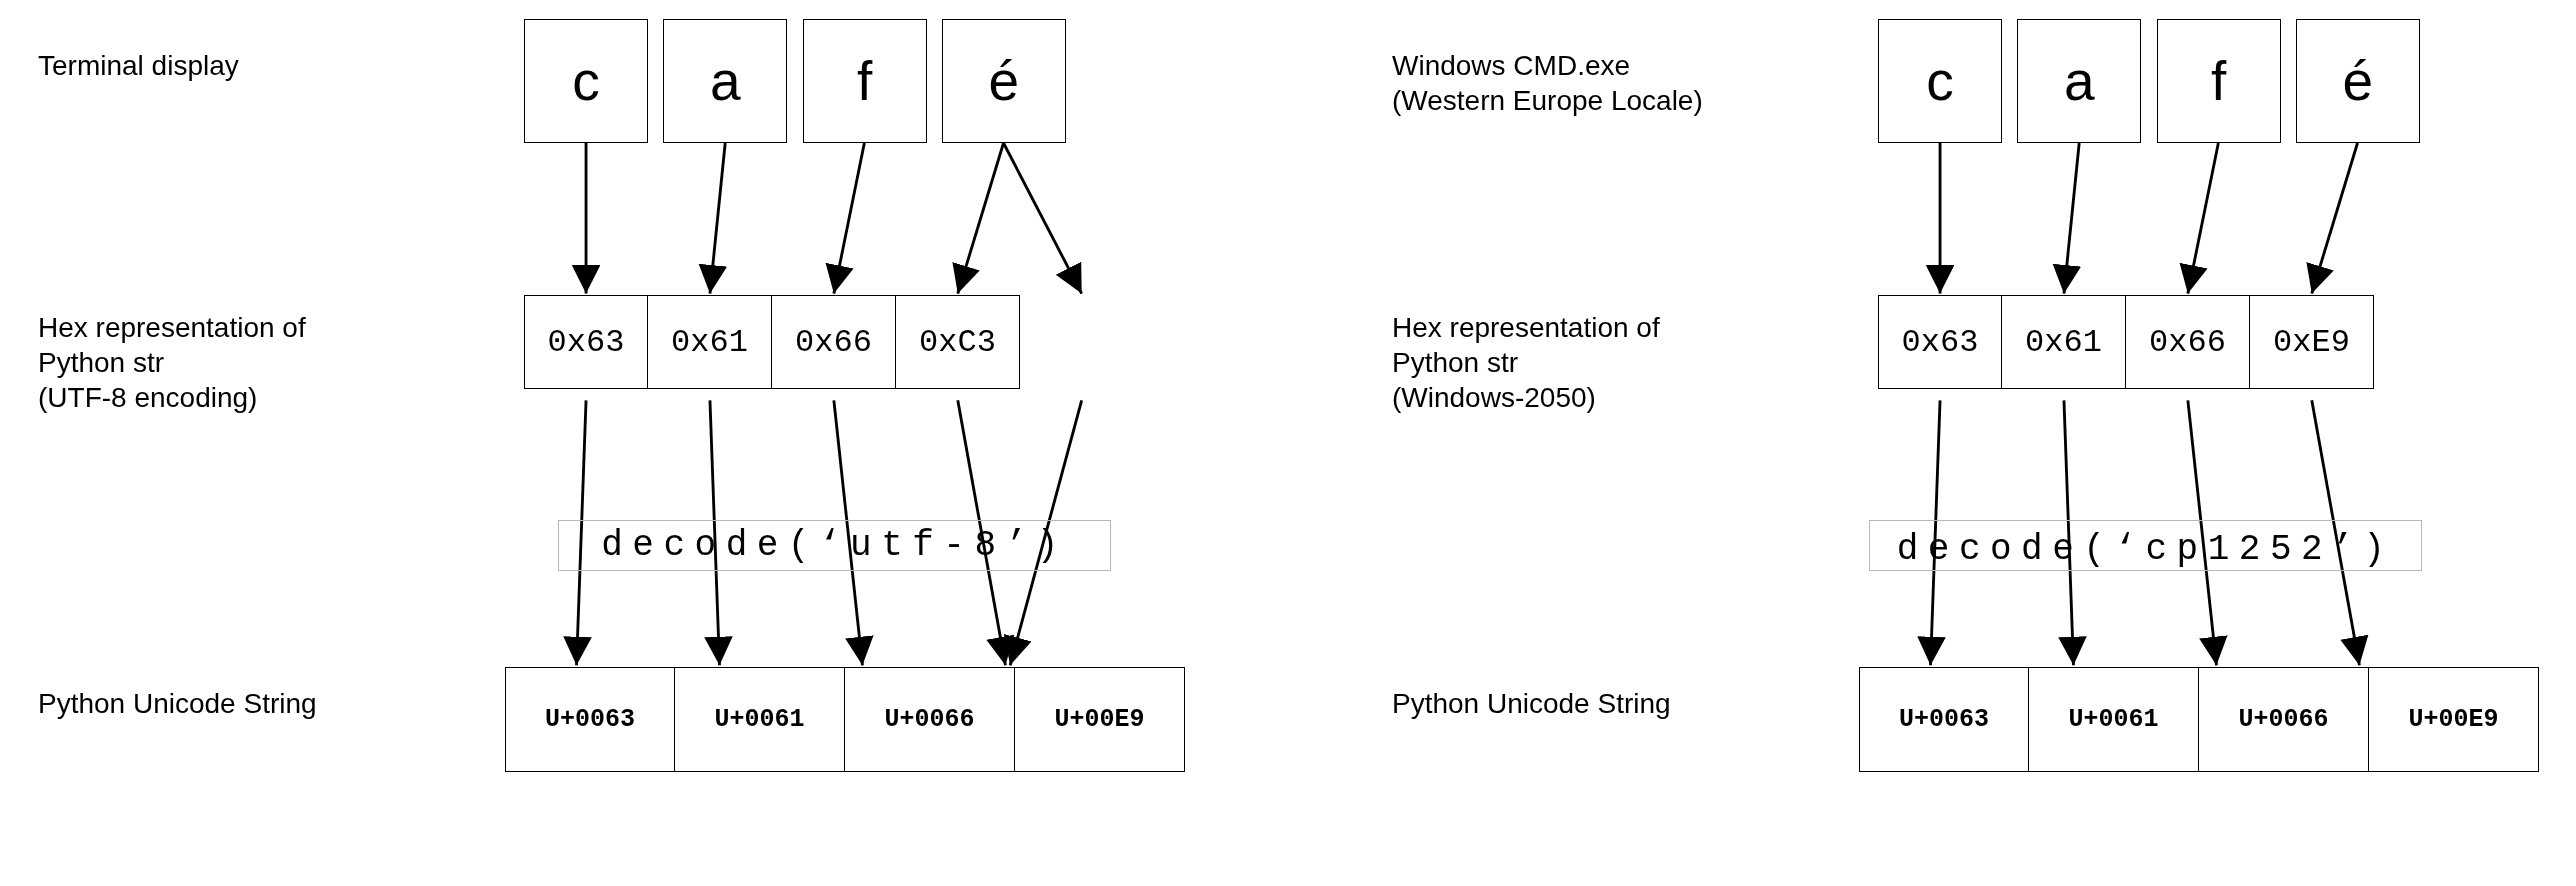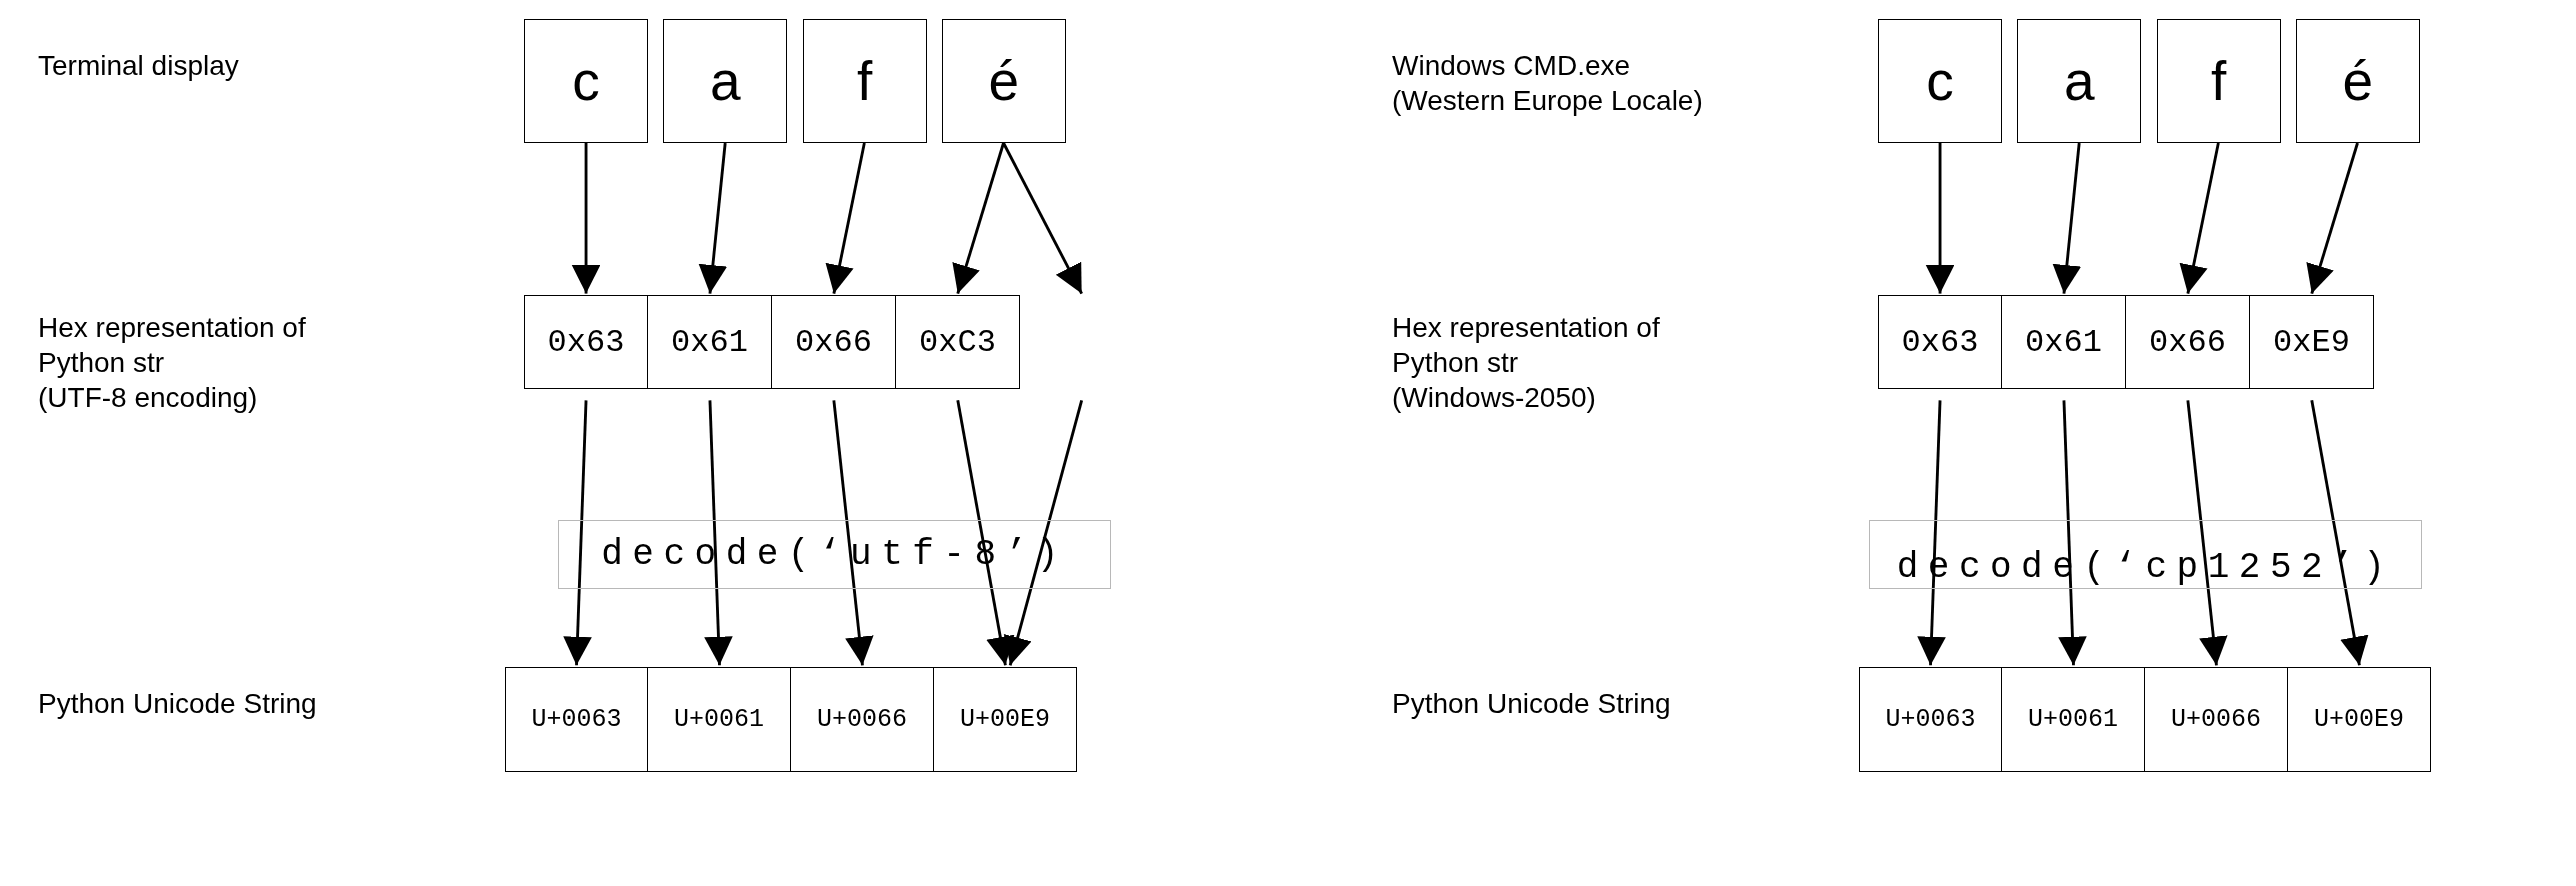--- a/index.html
+++ b/index.html
@@ -47,39 +47,40 @@
     width: 124px; height: 124px;
     font-size: 55px;
     font-family: "Helvetica Neue", Arial, sans-serif;
   }
   .row2 .cell {
     width: 124px; height: 94px;
     font-size: 32px;
     font-family: "Courier New", Courier, monospace;
   }
   .row3 .cell {
-    width: 143px; height: 105px;
+    width: 170px; height: 105px;
     font-size: 25px;
     font-family: "Courier New", Courier, monospace;
+    font-weight: bold;
   }
   .row2 .cell + .cell, .row3 .cell + .cell { border-left: none; }
 
   .left .row1 { left: 486px; top: 0; gap: 15.3px; }
   .left .row2 { left: 486px; top: 276px; }
   .left .row3 { left: 467px; top: 648px; }
   .left .decode-box { left: 520px; top: 501px; width: 553px; }
 
   .right .row1 { left: 486px; top: 0; gap: 15.3px; }
   .right .row2 { left: 486px; top: 276px; }
   .right .row3 { left: 467px; top: 648px; }
   .right .decode-box { left: 477px; top: 501px; width: 553px; align-items: flex-end; }
 
   .decode-box {
     position: absolute;
-    height: 69px;
+    height: 51px;
     border: 1px solid #b8b8b8;
     background: rgba(255,255,255,0.0);
     display: flex;
     align-items: center;
     justify-content: center;
     font-family: "Courier New", Courier, monospace;
     font-size: 36px;
     letter-spacing: 9.5px;
     z-index: 5;
   }

